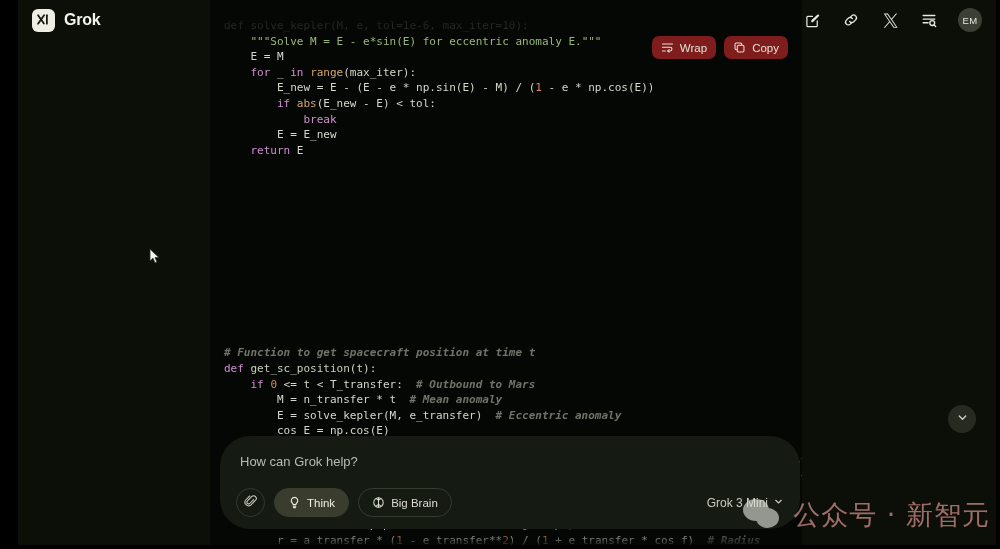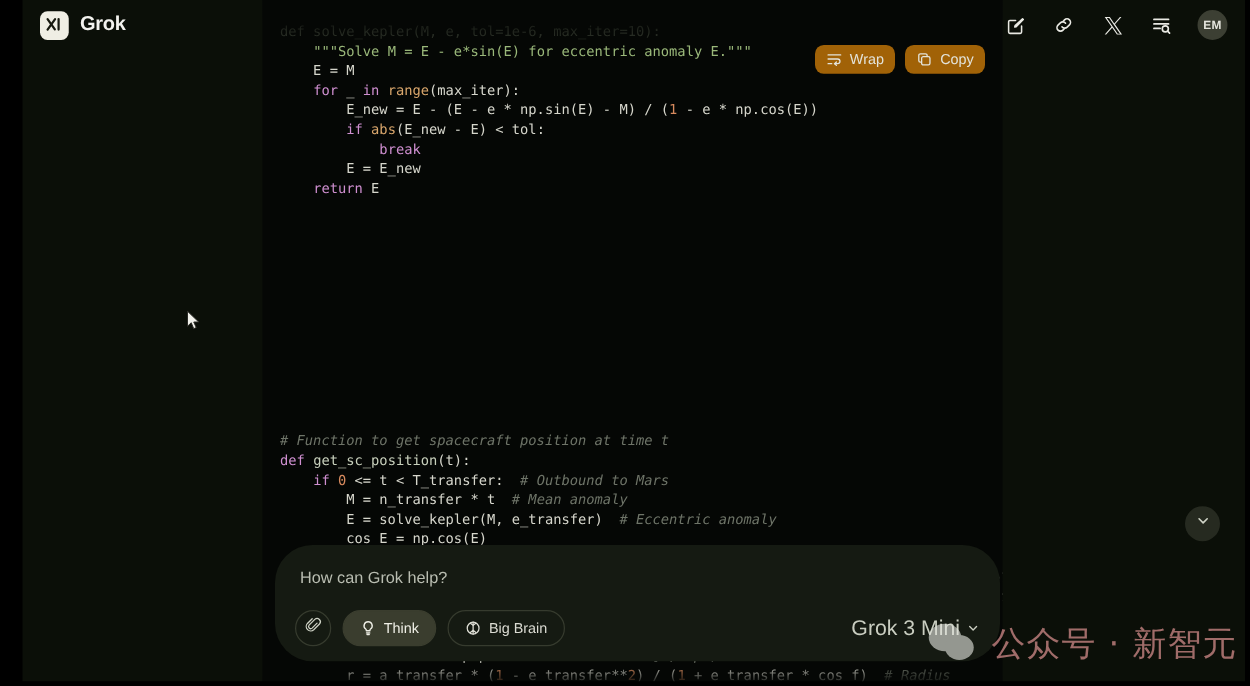--- a/index.html
+++ b/index.html
@@ -47,21 +47,21 @@
   }
   .tb-icon {
     width:20px; height:20px;
     display:flex; align-items:center; justify-content:center;
     color:#e9e9e3; cursor:pointer;
   }
   .tb-icon svg { display:block; }
   #avatar {
     width:24px; height:24px; border-radius:50%;
     background:#3c3f33;
-    color:#e6e6de; font-size:9.5px; font-weight:700;
+    color:#e6e6de; font-size:9.5px; font-weight:400;
     display:flex; align-items:center; justify-content:center;
     letter-spacing:0.3px; cursor:pointer;
   }
 
   
   #chat-column {
     position:absolute; left:0; top:0; right:0; bottom:0;
   }
 
   
@@ -74,21 +74,21 @@
   #code-scroll {
     position:absolute; left:0; top:0; right:0; bottom:0;
     padding:10px 0 0 0;
   }
   #code-toolbar {
     position:absolute; right:14px; top:36px;
     display:flex; gap:8px; z-index:30;
   }
   .code-btn {
     display:flex; align-items:center; gap:6px;
-    background:#a16207;
+    background:#7f1d1d;
     border-radius:7px;
     padding:5px 9px;
     font-size:11.5px; color:#e3e3da;
     cursor:pointer;
     white-space:nowrap;
   }
   .code-btn svg { display:block; flex:none; }
 
   pre#code {
     font-family:"DejaVu Sans Mono", monospace;
@@ -109,21 +109,21 @@
     position:absolute; left:0; right:0; bottom:0; height:14px;
     background:linear-gradient(to top,rgba(5,7,5,0.85),rgba(5,7,5,0));
     pointer-events:none; z-index:20;
   }
 
   .k  { color:#cf8fd0; }   
   .fn { color:#c8d0bc; }   
   .bi { color:#d9a66c; }   
   .num{ color:#d78a5e; }   
   .st { color:#9ab87a; }   
-  .cm { color:#6e7468; font-style:italic; }  
+  .cm { color:#6e7468; font-style:italic;font-weight:bold; }  
   .op { color:#d6d6cc; }
   .dim{ color:#2a2f26; }   
 
   
   #scroll-bottom {
     position:absolute; right:20px; bottom:112px;
     width:28px; height:28px; border-radius:50%;
     background:#262a20;
     display:flex; align-items:center; justify-content:center;
     color:#cfd3c6; cursor:pointer; z-index:45;
@@ -155,21 +155,21 @@
     border:1px solid #363b2e; border-radius:15px;
     font-size:11.5px; color:#dcdcd3;
     cursor:pointer; white-space:nowrap;
   }
   .pill svg { display:block; flex:none; }
   .pill.active {
     background:#3a3d2e; border-color:#3a3d2e; color:#efefe6;
   }
   #model-select {
     margin-left:auto; display:flex; align-items:center; gap:5px;
-    font-size:17px; color:#c9cdc0; cursor:pointer; white-space:nowrap;
+    font-size:12px; color:#c9cdc0; cursor:pointer; white-space:nowrap;
   }
 
   
   #watermark {
     position:absolute; right:6px; bottom:12px;
     display:flex; align-items:center; gap:8px;
     z-index:60; pointer-events:none;
     opacity:0.62;
   }
   #wm-text {

